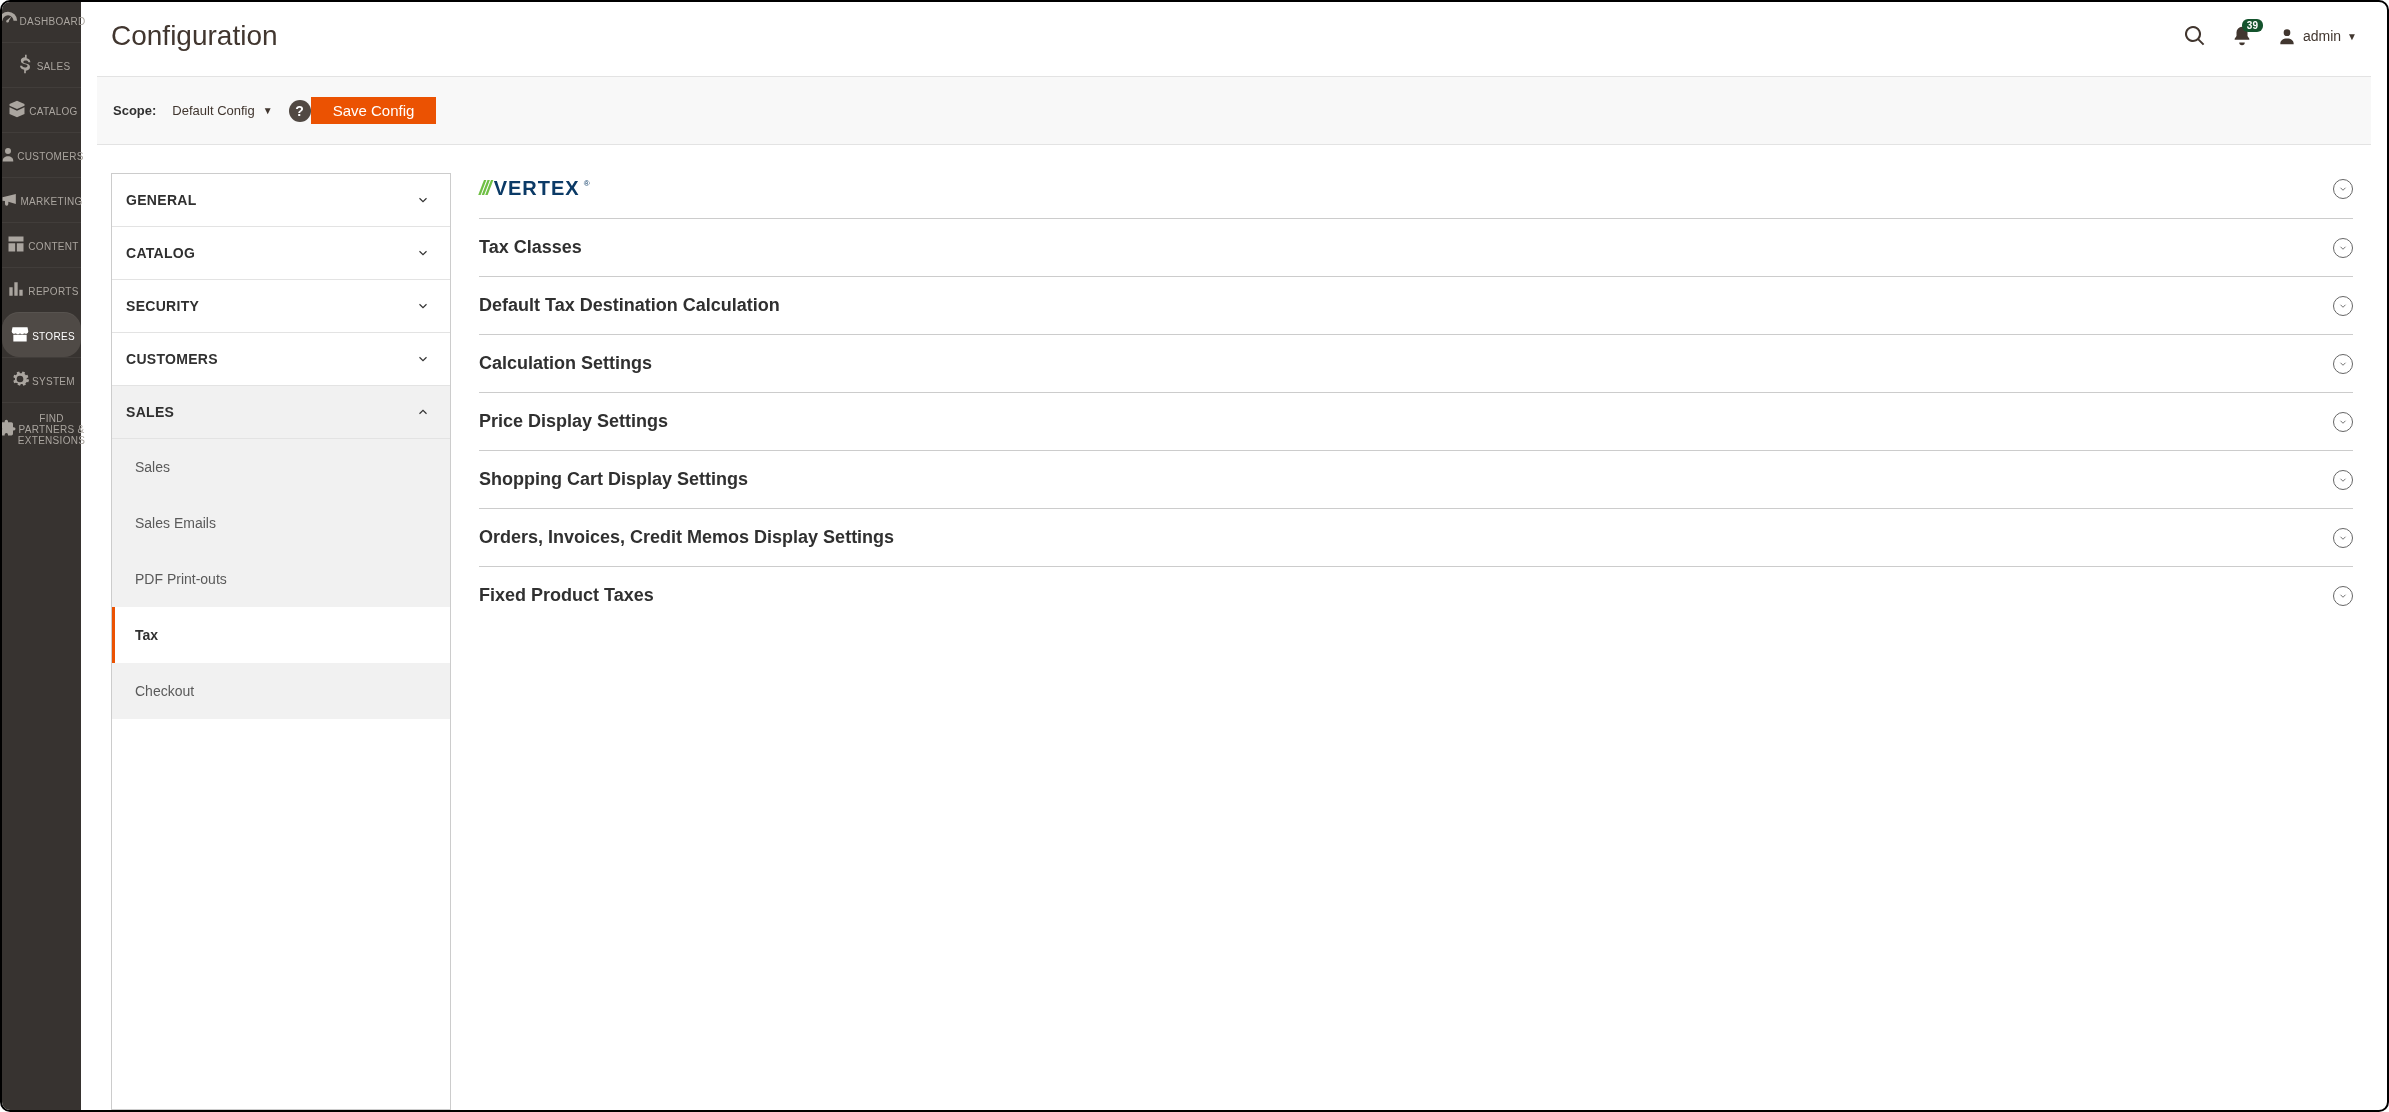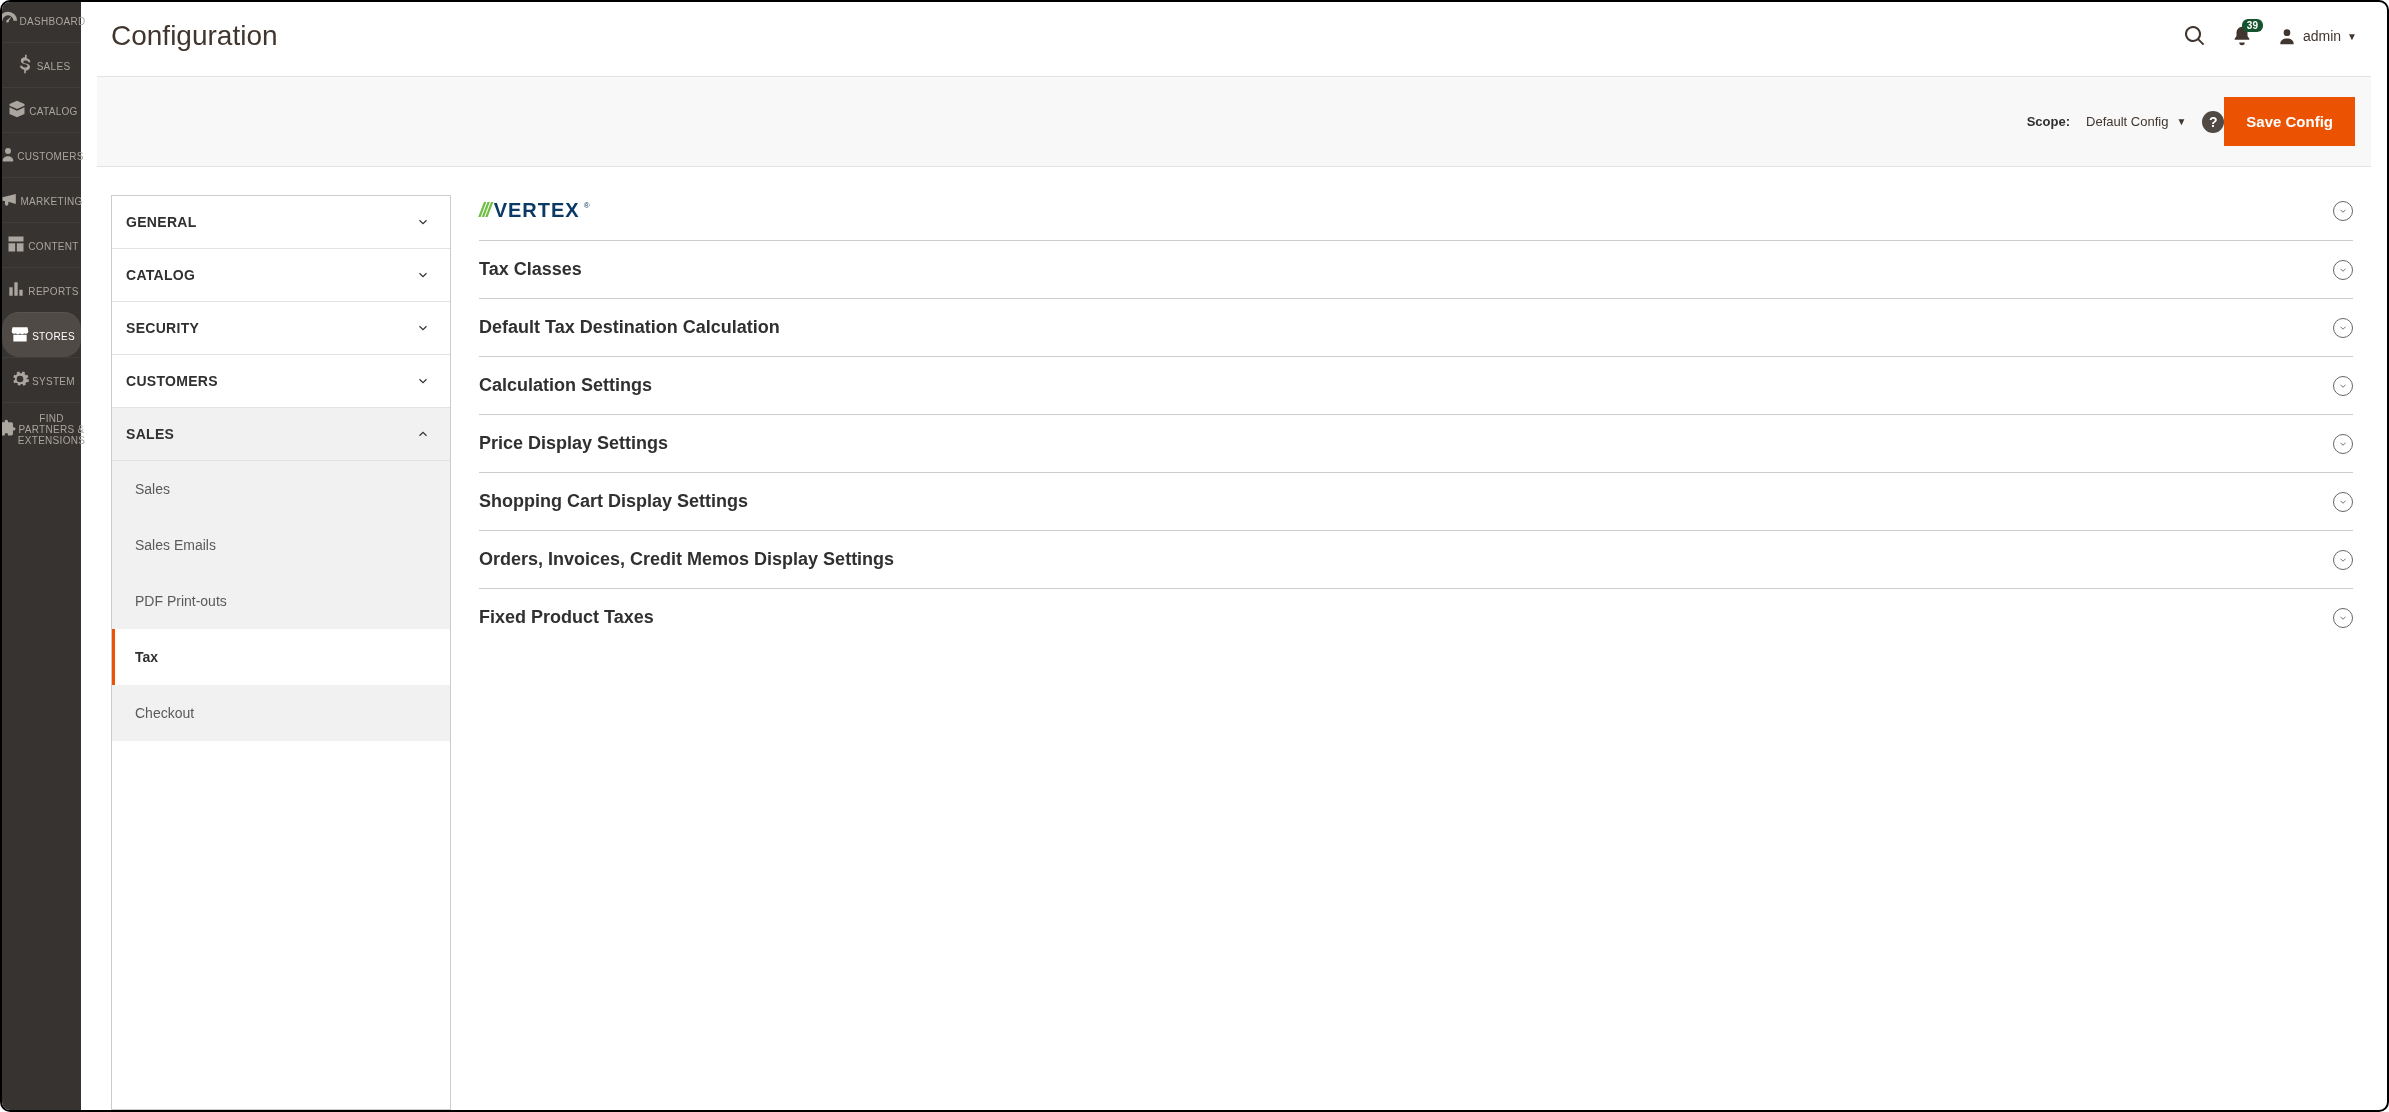--- a/index.html
+++ b/index.html
@@ -68,34 +68,34 @@
 }
 .user-btn { display:flex; align-items:center; gap:6px; cursor:pointer; color:#41362f; font-size:14px; }
 .user-btn .caret { font-size: 10px; color:#41362f; }
 
 .scope-bar {
   background: #f8f8f8;
   border-top: 1px solid #e3e3e3;
   border-bottom: 1px solid #e3e3e3;
   margin: 0 16px;
   padding: 20px 16px;
-  display:flex; align-items:center; justify-content:flex-end;
+  display:flex; align-items:center; justify-content:flex-start;
 }
 .scope-left { display:flex; align-items:center; gap: 16px; }
 .scope-label { font-weight: 700; font-size: 13px; }
 .scope-select { display:flex; align-items:center; gap:8px; cursor:pointer; font-size:13px; color:#41362f; }
 .scope-select .caret { font-size:10px; color:#41362f; }
 .help-icon {
   width: 22px; height:22px; border-radius:50%; background:#514943;
   color:#fff; display:flex; align-items:center; justify-content:center;
   font-weight:700; font-size:14px; cursor:pointer;
 }
 .save-btn {
   background: #eb5202; color:#fff; border:none;
-  padding: 16px 22px; font-size: 15px; font-weight:700;
+  padding: 5px 22px; font-size: 15px; font-weight:400;
   cursor:pointer;
 }
 
 
 .content {
   display:flex; gap: 28px;
   padding: 28px 16px 0 30px;
   overflow:auto; flex:1;
 }
 .config-nav {

